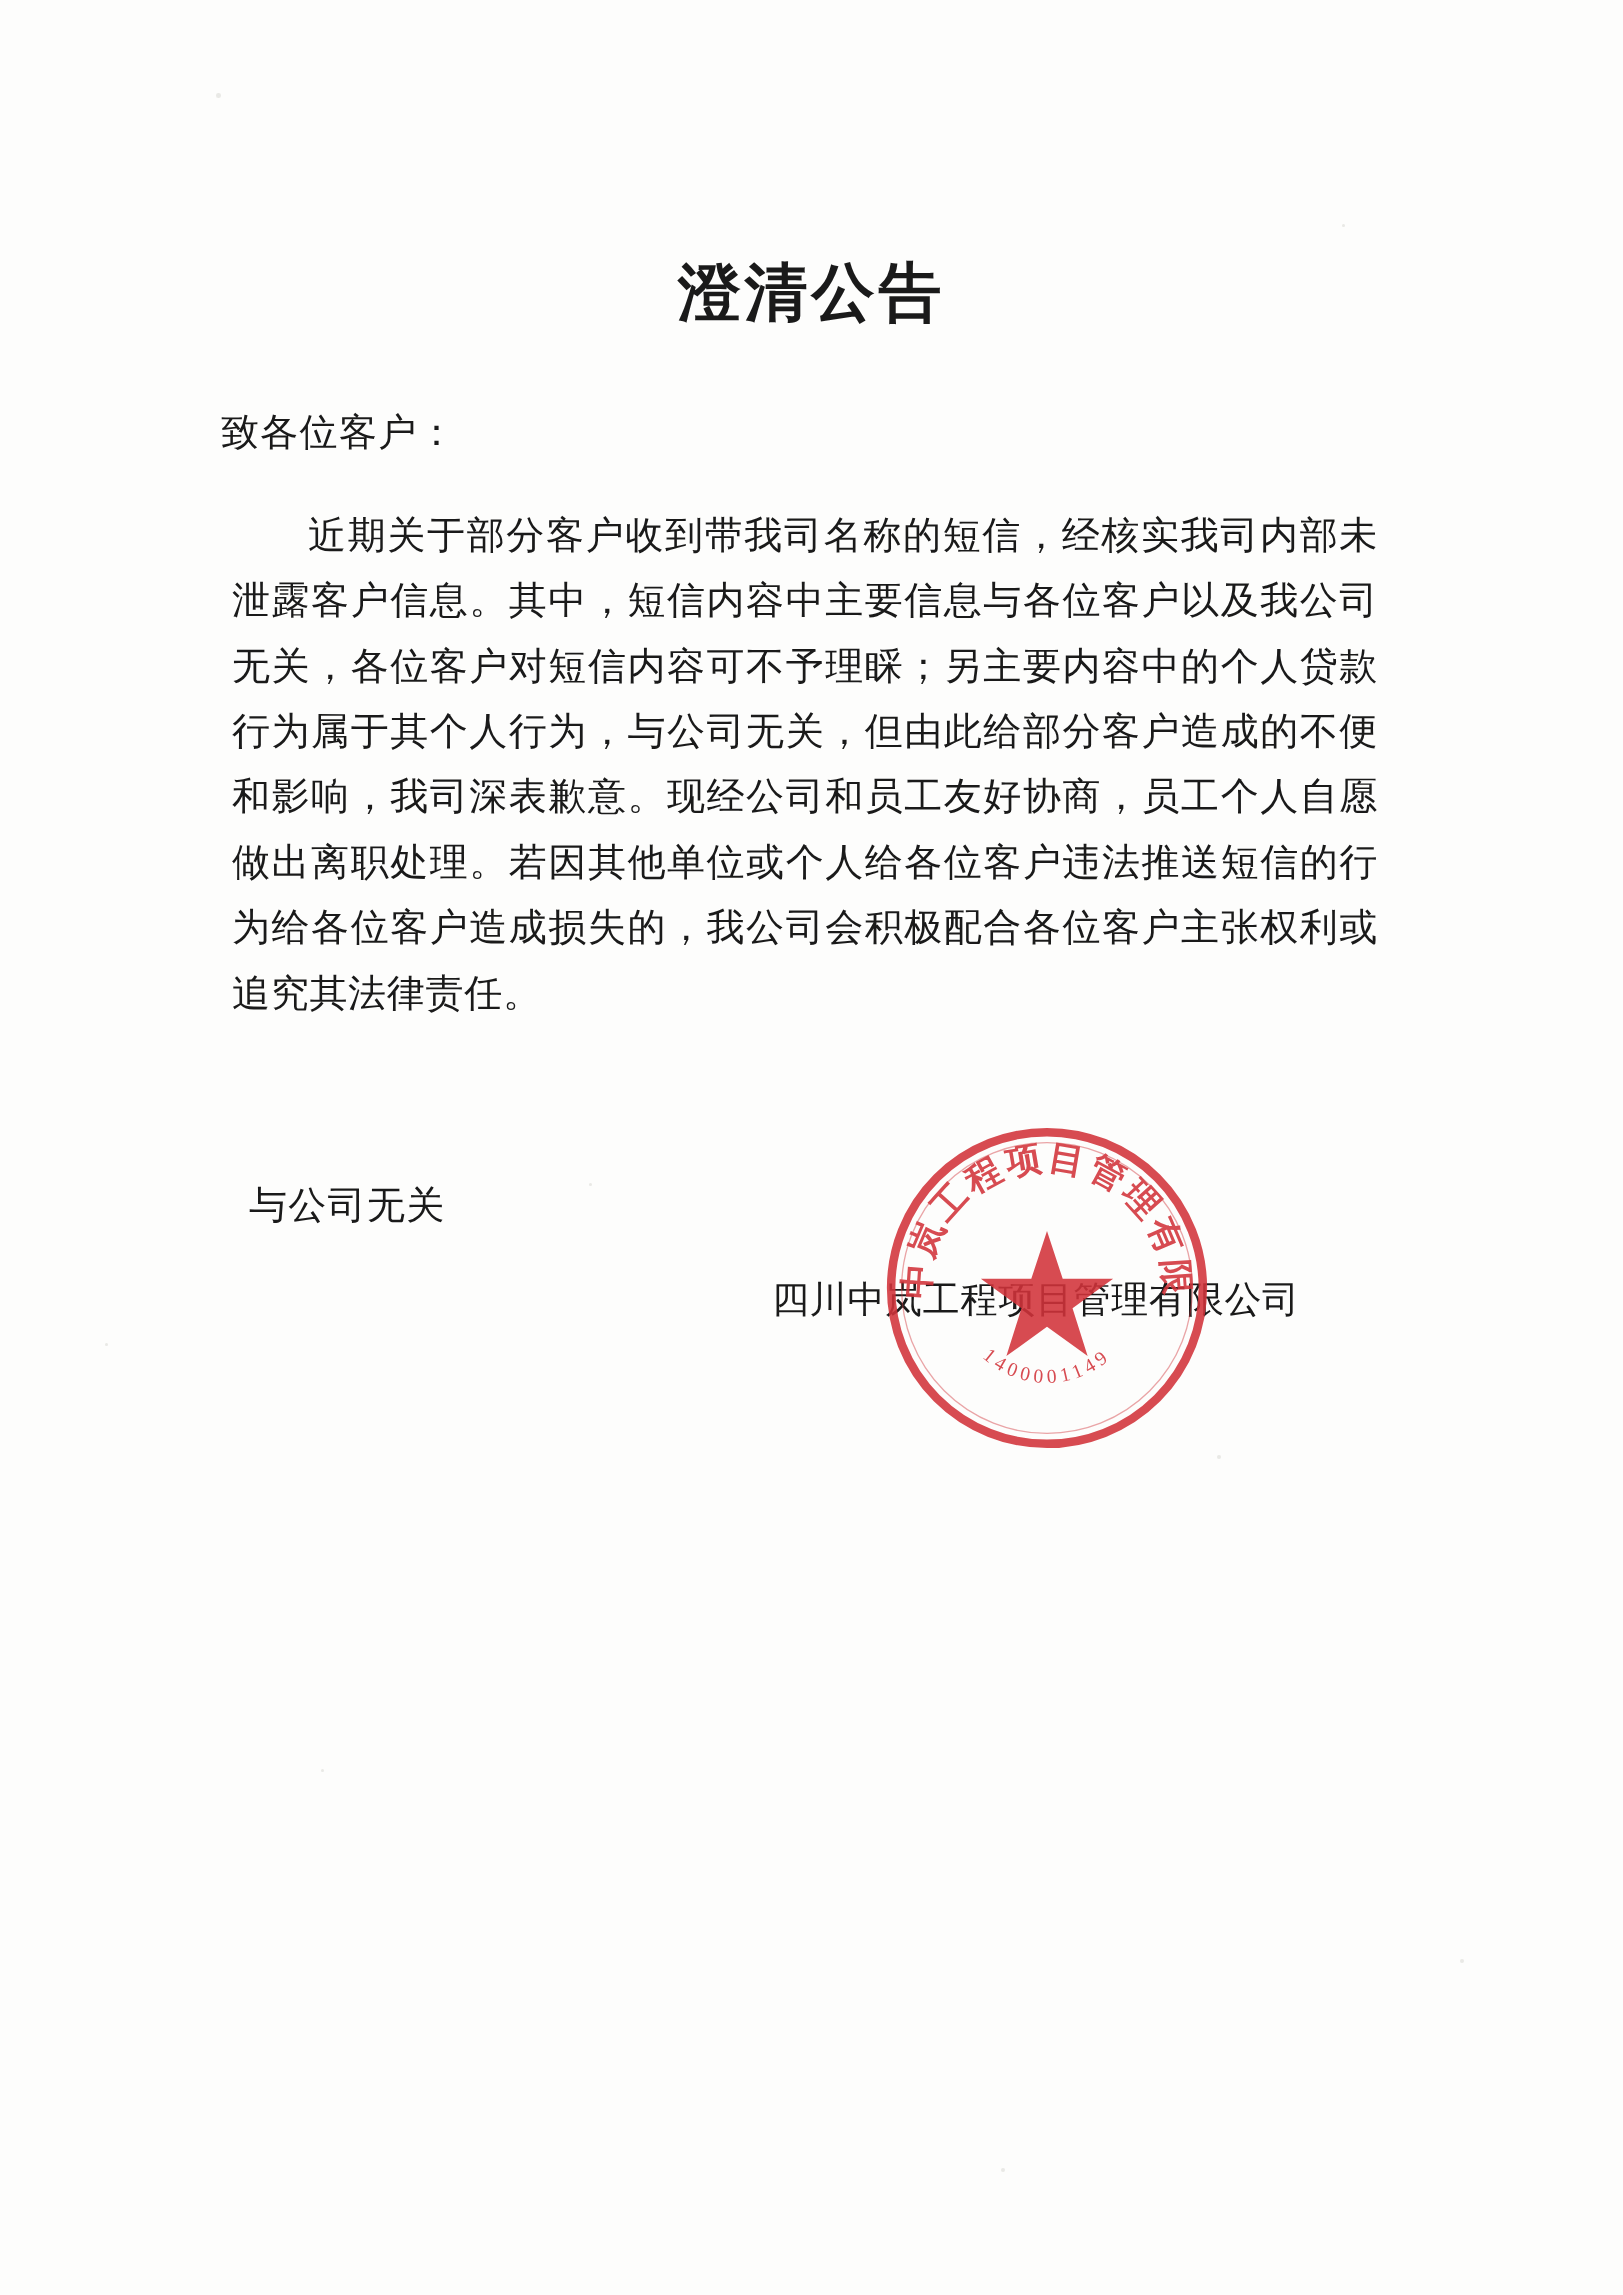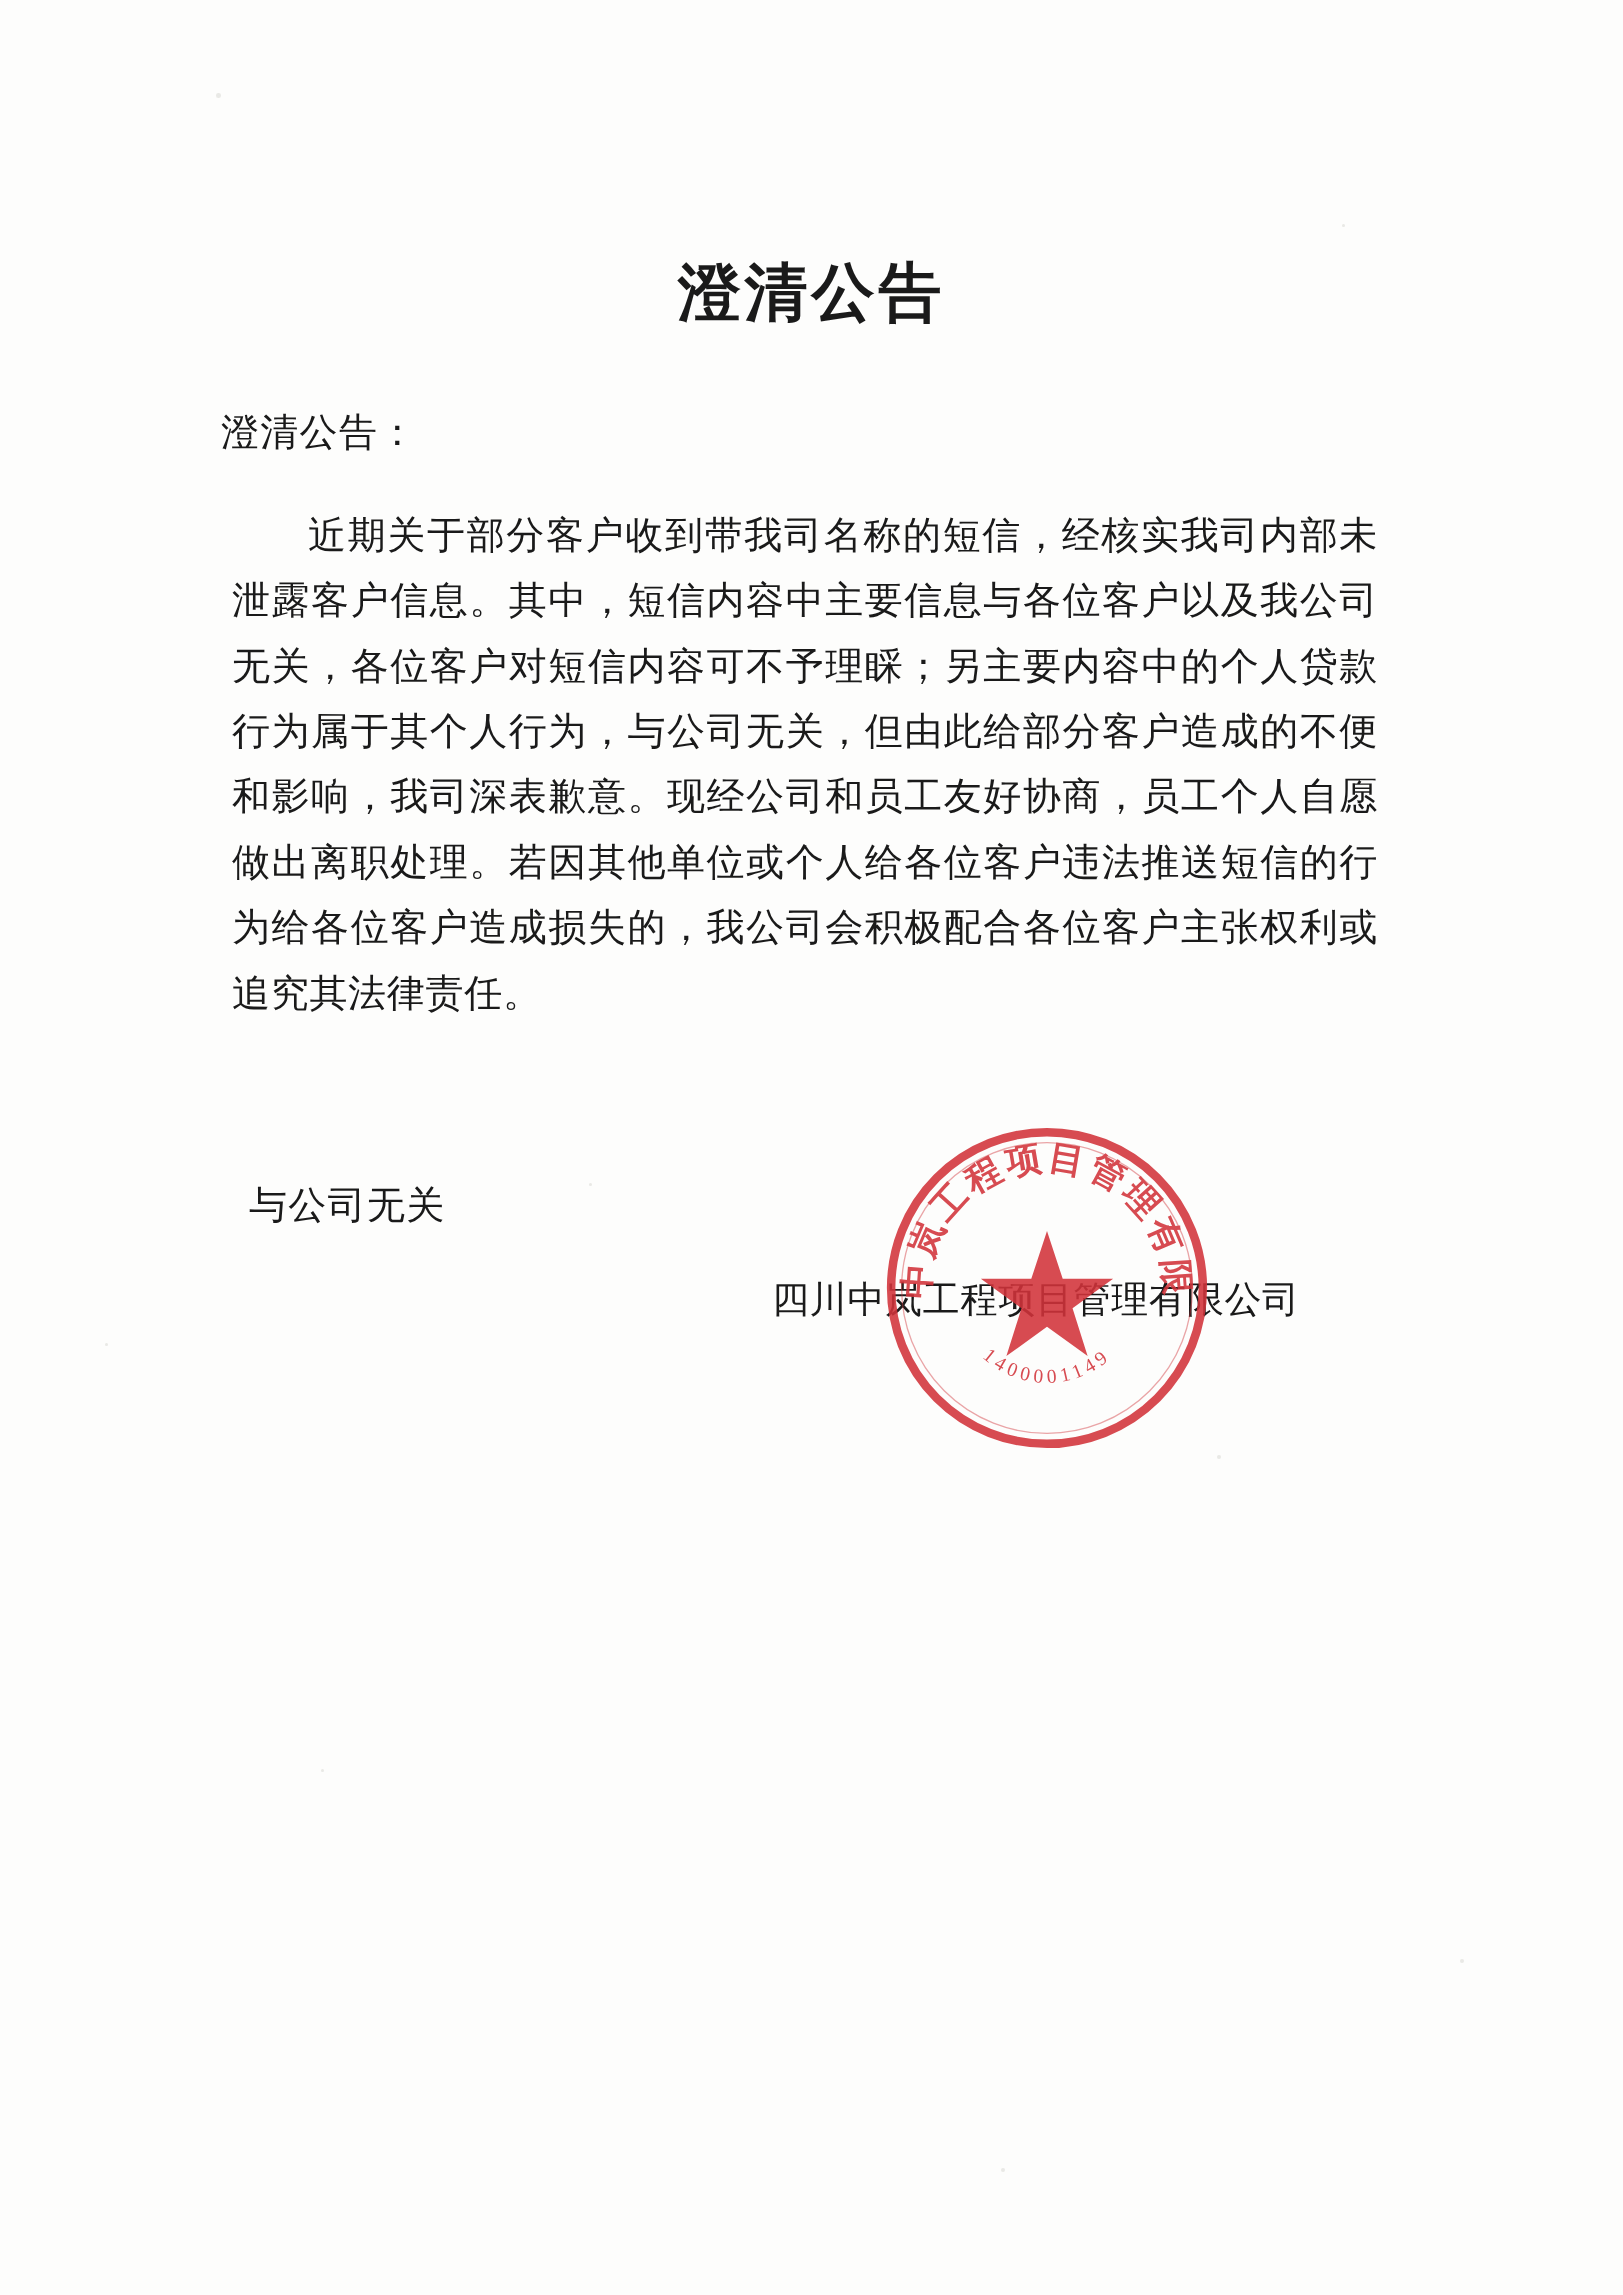--- a/index.html
+++ b/index.html
@@ -120,21 +120,21 @@
   }
 </style>
 </head>
 <body>
 
 <div class="page">
   <div class="sheet">
 
     <div class="doc-title">澄清公告</div>
 
-    <div class="salutation">澄清公告：</div>
+    <div class="salutation">致各位客户：</div>
 
     <div class="body-block">
       <p class="indent">近期关于部分客户收到带我司名称的短信，经核实我司内部未泄露客户信息。其中，短信内容中主要信息与各位客户以及我公司无关，各位客户对短信内容可不予理睬；另主要内容中的个人贷款行为属于其个人行为，与公司无关，但由此给部分客户造成的不便和影响，我司深表歉意。现经公司和员工友好协商，员工个人自愿做出离职处理。若因其他单位或个人给各位客户违法推送短信的行为给各位客户造成损失的，我公司会积极配合各位客户主张权利或追究其法律责任。</p>
     </div>
 
     <div class="closing">与公司无关</div>
 
     <div class="sign-block">
       <div class="sign-company">四川中岚工程项目管理有限公司</div>
     </div>

